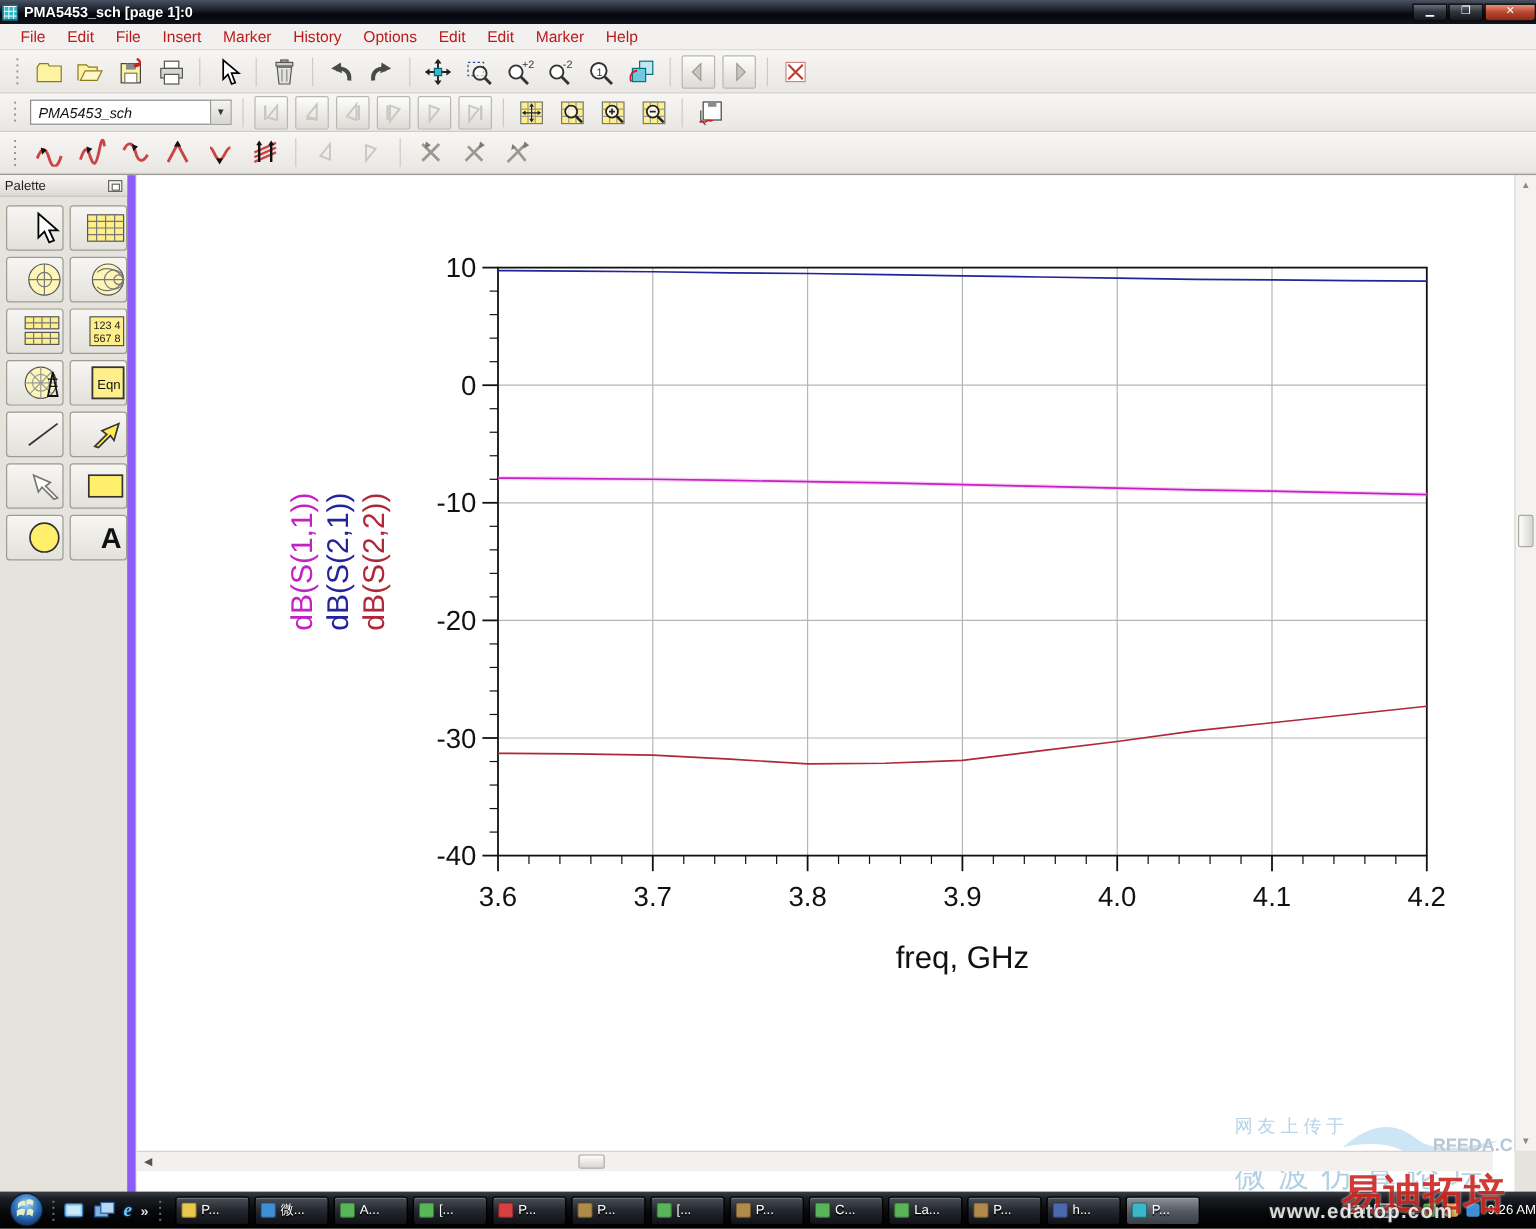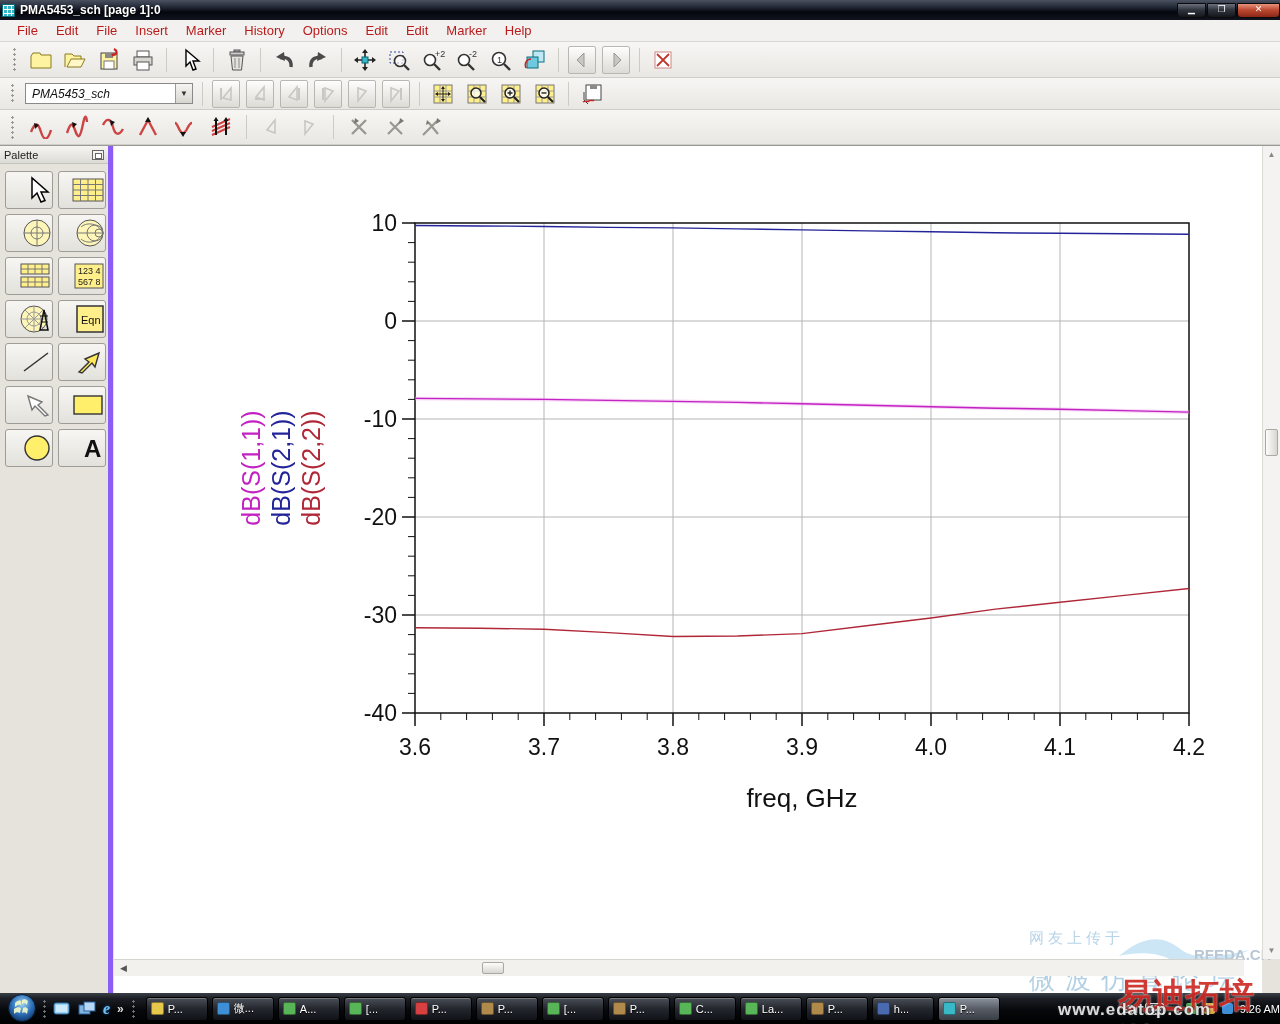--- a/index.html
+++ b/index.html
@@ -36,21 +36,21 @@
   .tbtn{width:28px;height:28px;display:flex;align-items:center;justify-content:center;border:1px solid transparent;border-radius:2px;}
   .tbtn.raised{background:linear-gradient(#fdfdfc,#dddbd6);border:1px solid #b9b7b1;box-shadow:inset 0 1px 0 #fff;}
   .sep{width:1px;height:24px;background:#cdcbc6;margin:0 3px;}
   .combo{width:168px;height:21px;background:#fff;border:1px solid #8a8a8a;display:flex;align-items:center;}
   .combo .val{flex:1;font-size:12px;padding-left:6px;color:#111;font-style:italic;}
   .combo .drop{width:17px;height:100%;background:linear-gradient(#f5f4f2,#d8d6d1);border-left:1px solid #9a9a9a;
     font-size:8px;color:#333;display:flex;align-items:center;justify-content:center;}
 
   
   .workarea{position:absolute;left:0;top:145px;width:1280px;height:848px;border-top:1px solid #9a9a96;background:#e6e3dd;}
-  .palette{position:absolute;left:0;top:0;width:113px;height:848px;background:#e6e3dd;border-right:5px solid #8b5cf6;}
+  .palette{position:absolute;left:0;top:0;width:113px;height:848px;background:#e6e3dd;border-right:7px solid #8b5cf6;}
   .palette-head{height:18px;background:linear-gradient(#f6f5f3,#dddbd5);border-bottom:1px solid #c5c3bd;
     display:flex;align-items:center;padding:0 4px;}
   .palette-title{flex:1;font-size:11px;color:#222;}
   .palette-float{width:12px;height:10px;border:1px solid #666;background:#f4f3f0;position:relative;}
   .palette-float:before{content:"";position:absolute;left:2px;top:2px;width:5px;height:4px;border:1px solid #666;background:#fff;}
   .pal-grid{display:grid;grid-template-columns:48px 48px;gap:5px;padding:7px 5px;}
   .pal-btn{width:48px;height:38px;background:linear-gradient(#f7f6f3,#e3e1db);border:1px solid #9e9c96;border-radius:3px;
     display:flex;align-items:center;justify-content:flex-end;}
 
   .docarea{position:absolute;left:114px;top:0;width:1148px;height:848px;background:#fff;}

